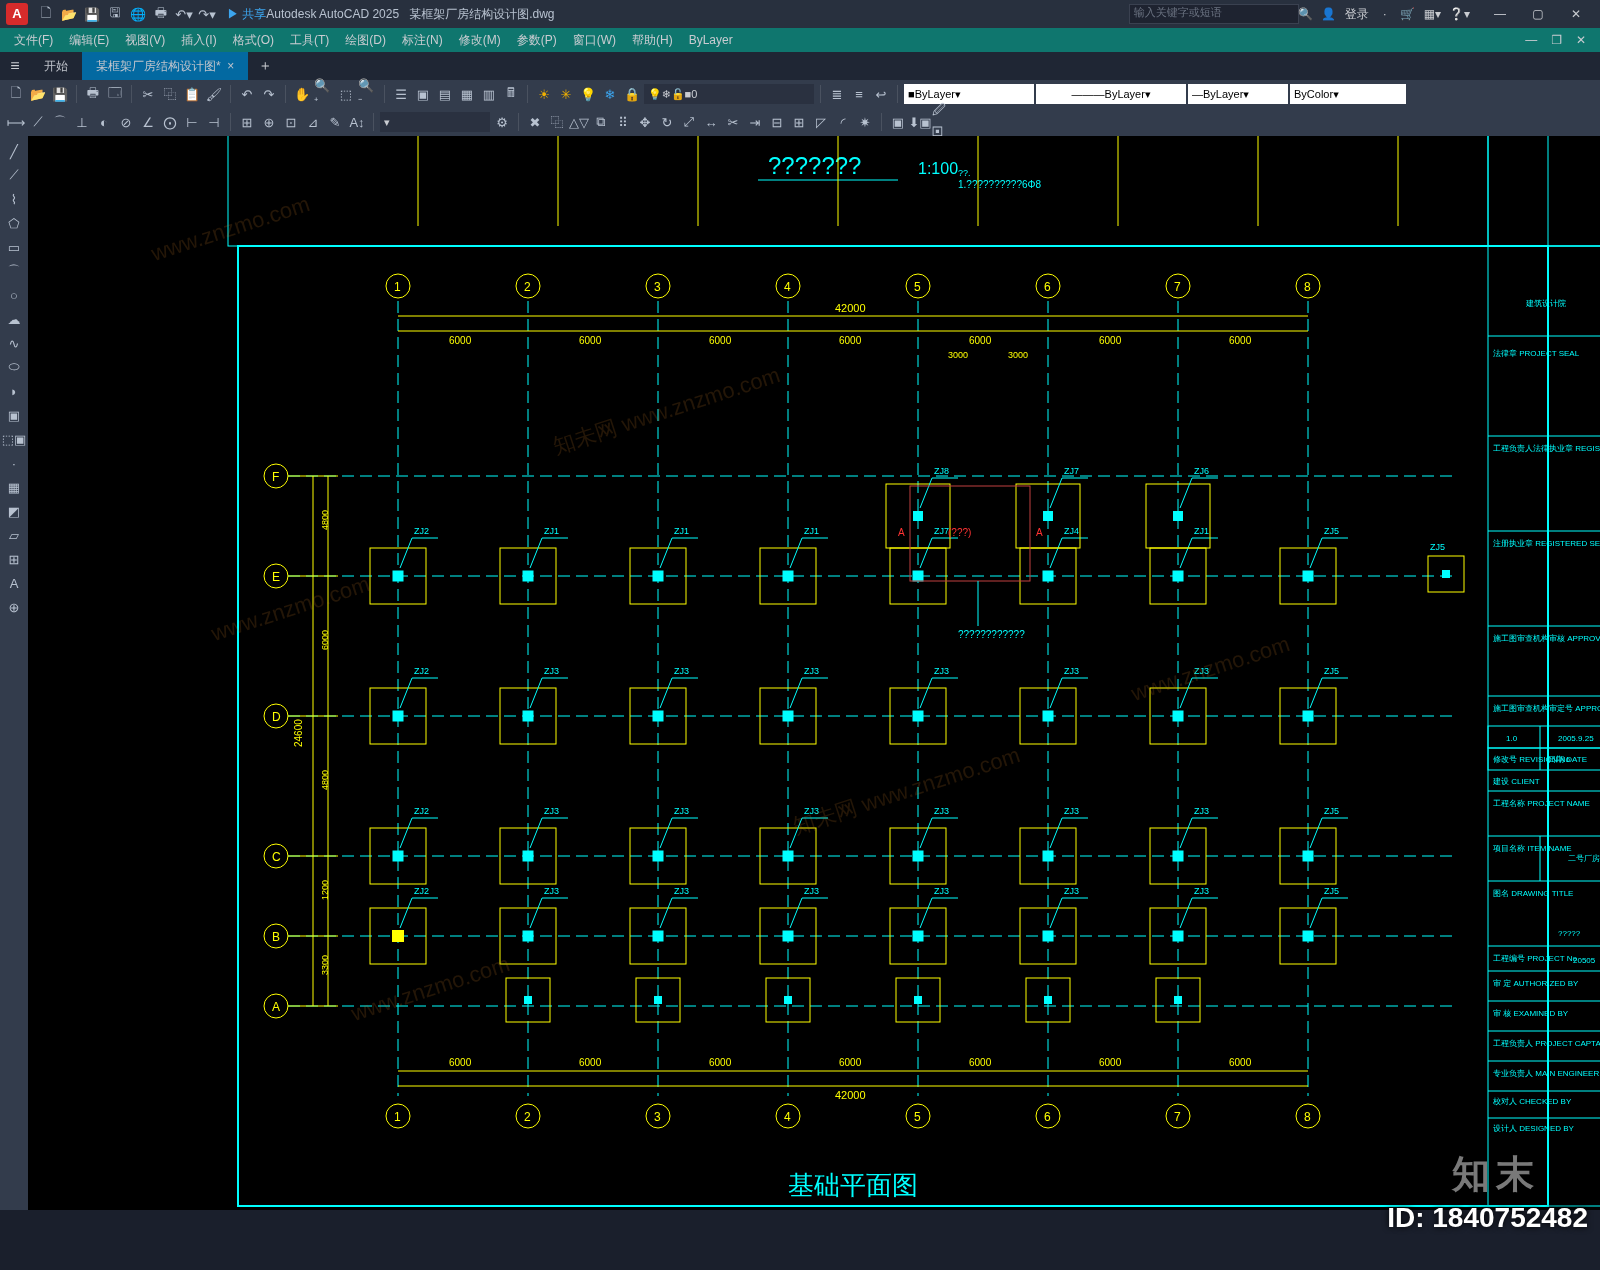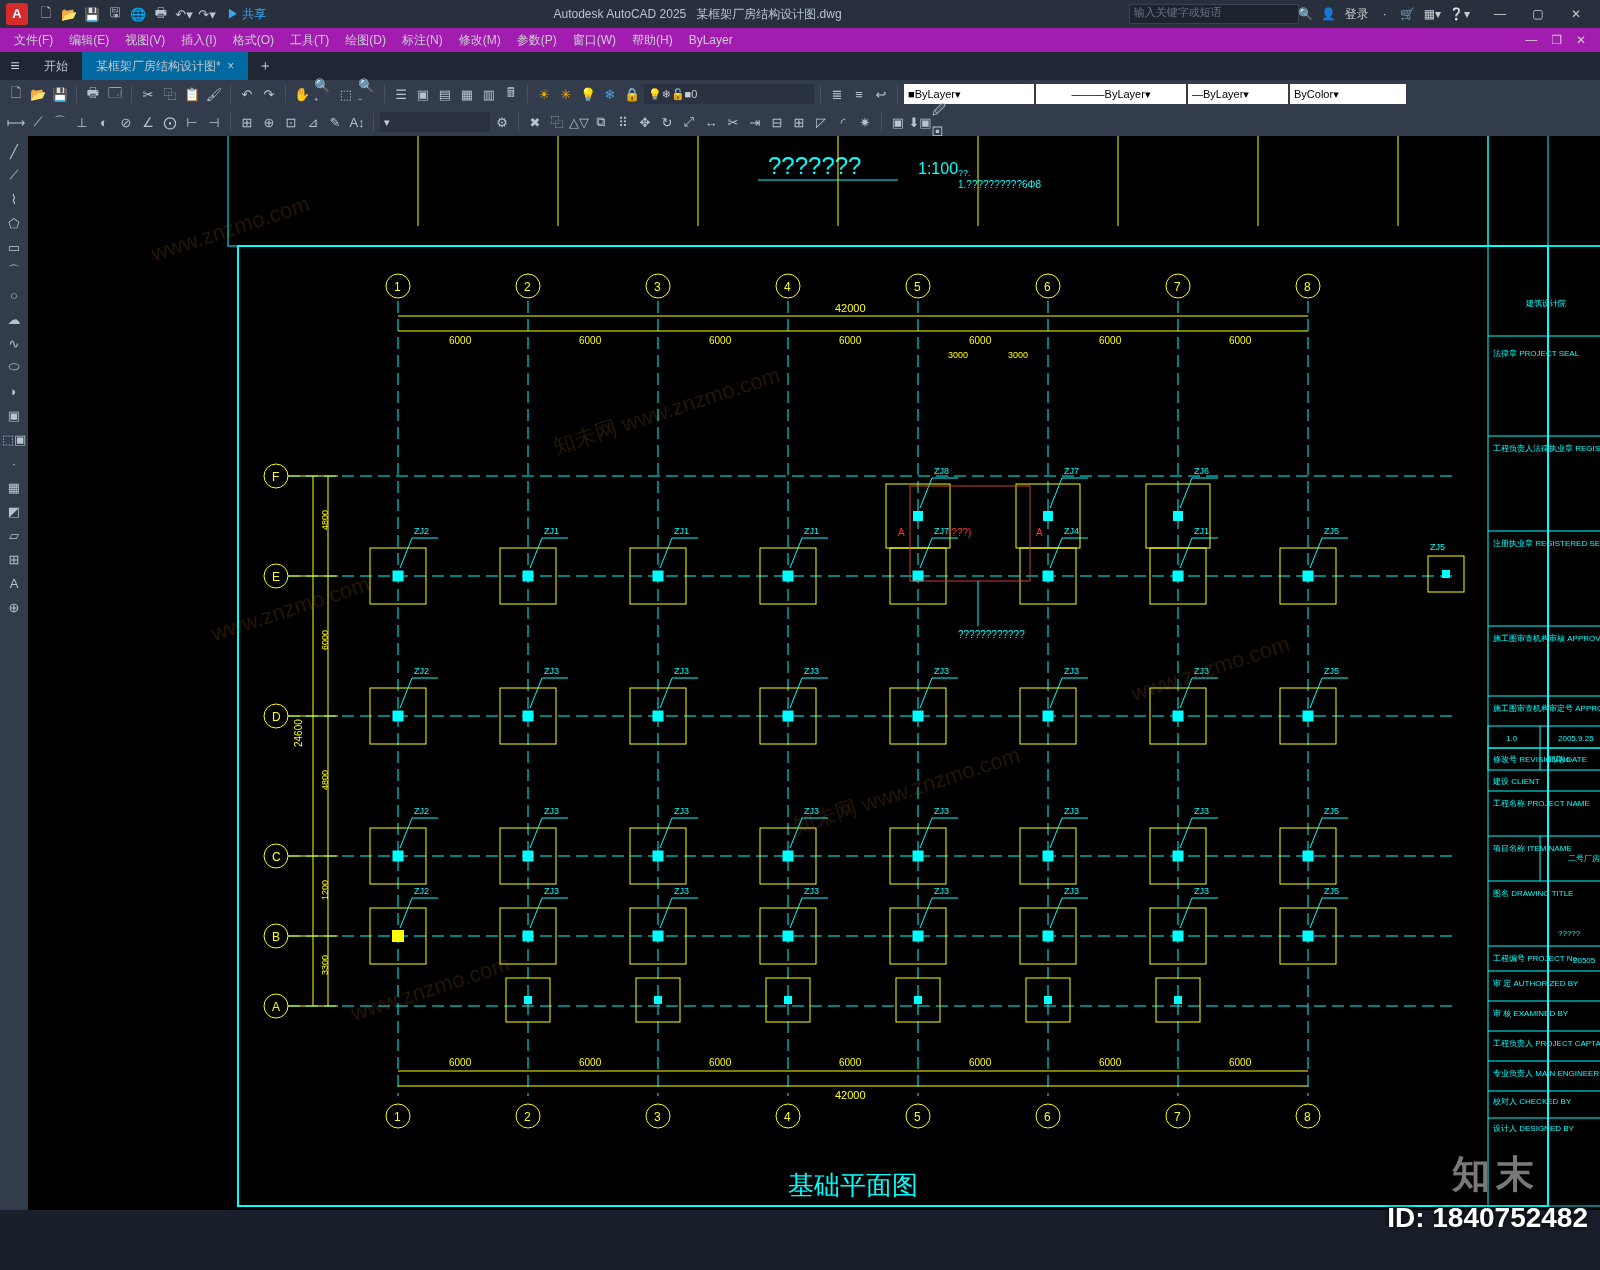--- a/index.html
+++ b/index.html
@@ -2,26 +2,26 @@
 <html><head>
 <meta charset="utf-8">
 <style>
 * { box-sizing: border-box; margin: 0; padding: 0; font-family: "Microsoft YaHei", sans-serif; }
 html, body { width: 1600px; height: 1270px; background: #1a1f2c; color: #c9ccd1; overflow: hidden; font-size: 12px; }
 .titlebar { height: 28px; background: #28303e; display: flex; align-items: center; padding: 0 6px; }
 .titlebar .logo { width: 22px; height: 22px; background: #d62b2b; border-radius: 3px; font-weight: bold; color: #fff; font-size: 13px; text-align: center; line-height: 22px; }
 .titlebar .qat { display: flex; gap: 3px; margin-left: 8px; }
 .titlebar .qat span, .ico { width: 20px; height: 20px; display: inline-flex; align-items: center; justify-content: center; color: #b8c2d0; font-size: 13px; }
 .titlebar .share { color: #3ca5ee; margin-left: 10px; font-size: 12px; text-align: right; }
-.titlebar .center { flex: 1; text-align: center; font-size: 12px; color: #b8c2d0; }
+.titlebar .center { flex: 1; font-size: 12px; color: #b8c2d0; }
 .titlebar .search { width: 170px; height: 20px; background: #1e2330; border: 1px solid #3a4150; font-size: 11px; padding: 0 4px; color: #6a7280; }
 .titlebar .right { display: flex; gap: 8px; align-items: center; }
 .titlebar .winctrl { display: flex; gap: 2px; margin-left: 12px; }
 .titlebar .winctrl span { width: 36px; height: 24px; text-align: center; line-height: 24px; }
-.menubar { height: 24px; background: #a21caf; display: flex; align-items: center; padding: 0 8px; gap: 4px; font-size: 12px; }
+.menubar { height: 24px; background: #0f766e; display: flex; align-items: center; padding: 0 8px; gap: 4px; font-size: 12px; }
 .menubar span { padding: 0 6px; color: #c9ccd1; }
 .menubar .closeapp { margin-left: auto; display: flex; gap: 2px; }
 .tabbar { height: 28px; background: #1f2634; display: flex; align-items: center; }
 .tabbar .menu-icon { width: 30px; text-align: center; font-size: 16px; }
 .tab { padding: 0 14px; height: 28px; line-height: 28px; color: #c0c4cc; }
 .tab.active { background: #0369a1; }
 .tabplus { padding: 0 10px; font-size: 14px; }
 .ribbon { background: #333c4c; border-bottom: 1px solid #1a1f2c; }
 .ribbon-row { height: 28px; display: flex; align-items: center; padding: 0 6px; gap: 2px; }
 .ribbon-row .sep { width: 1px; height: 18px; background: #4a5260; margin: 0 4px; }

